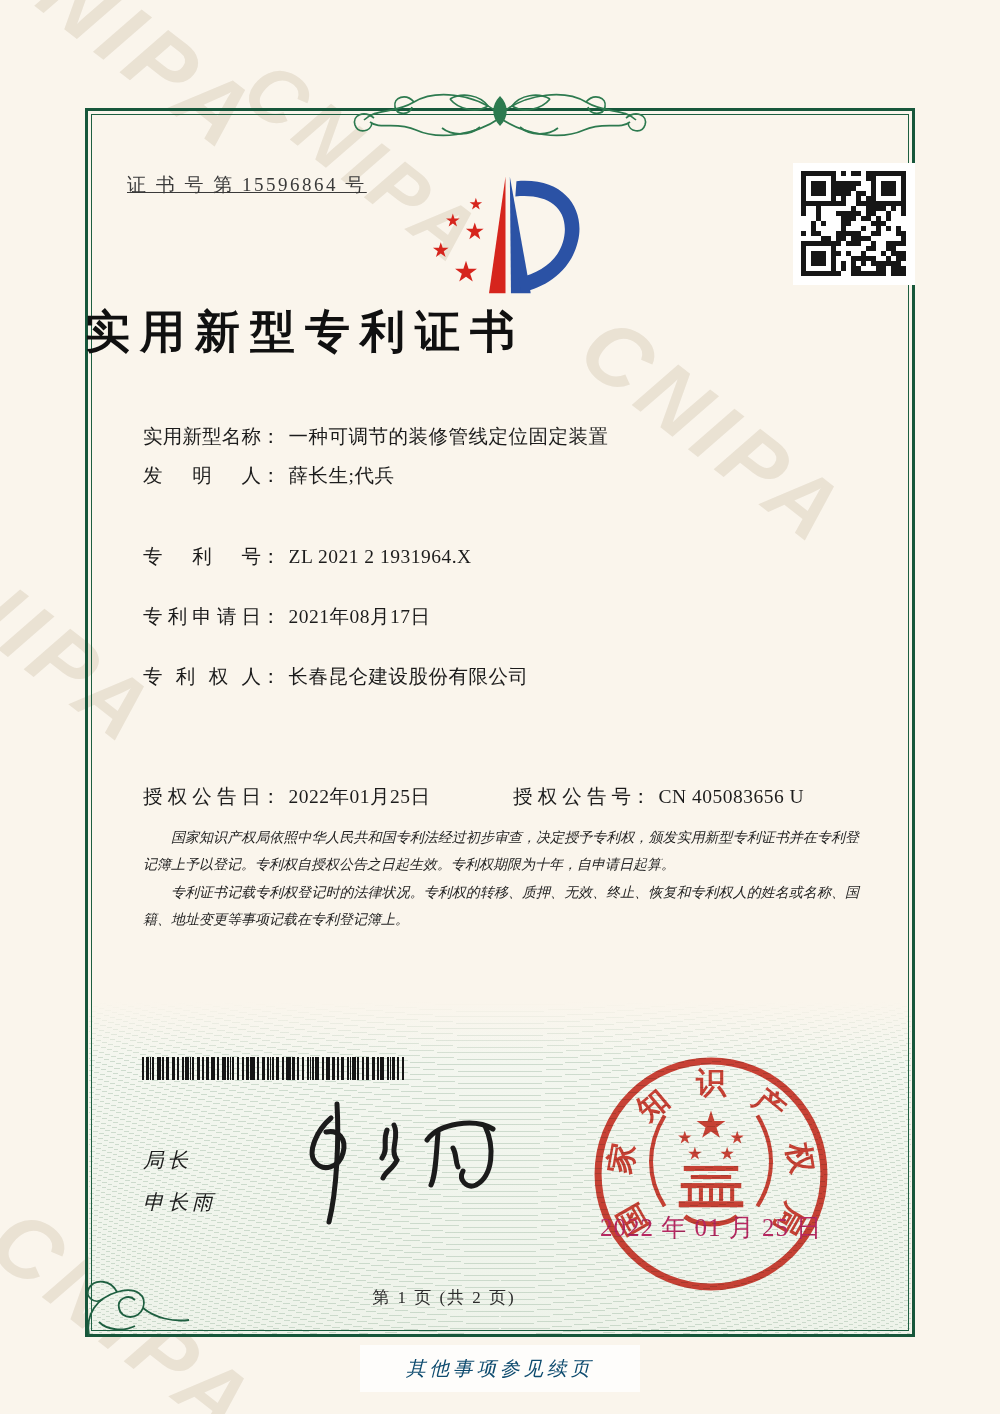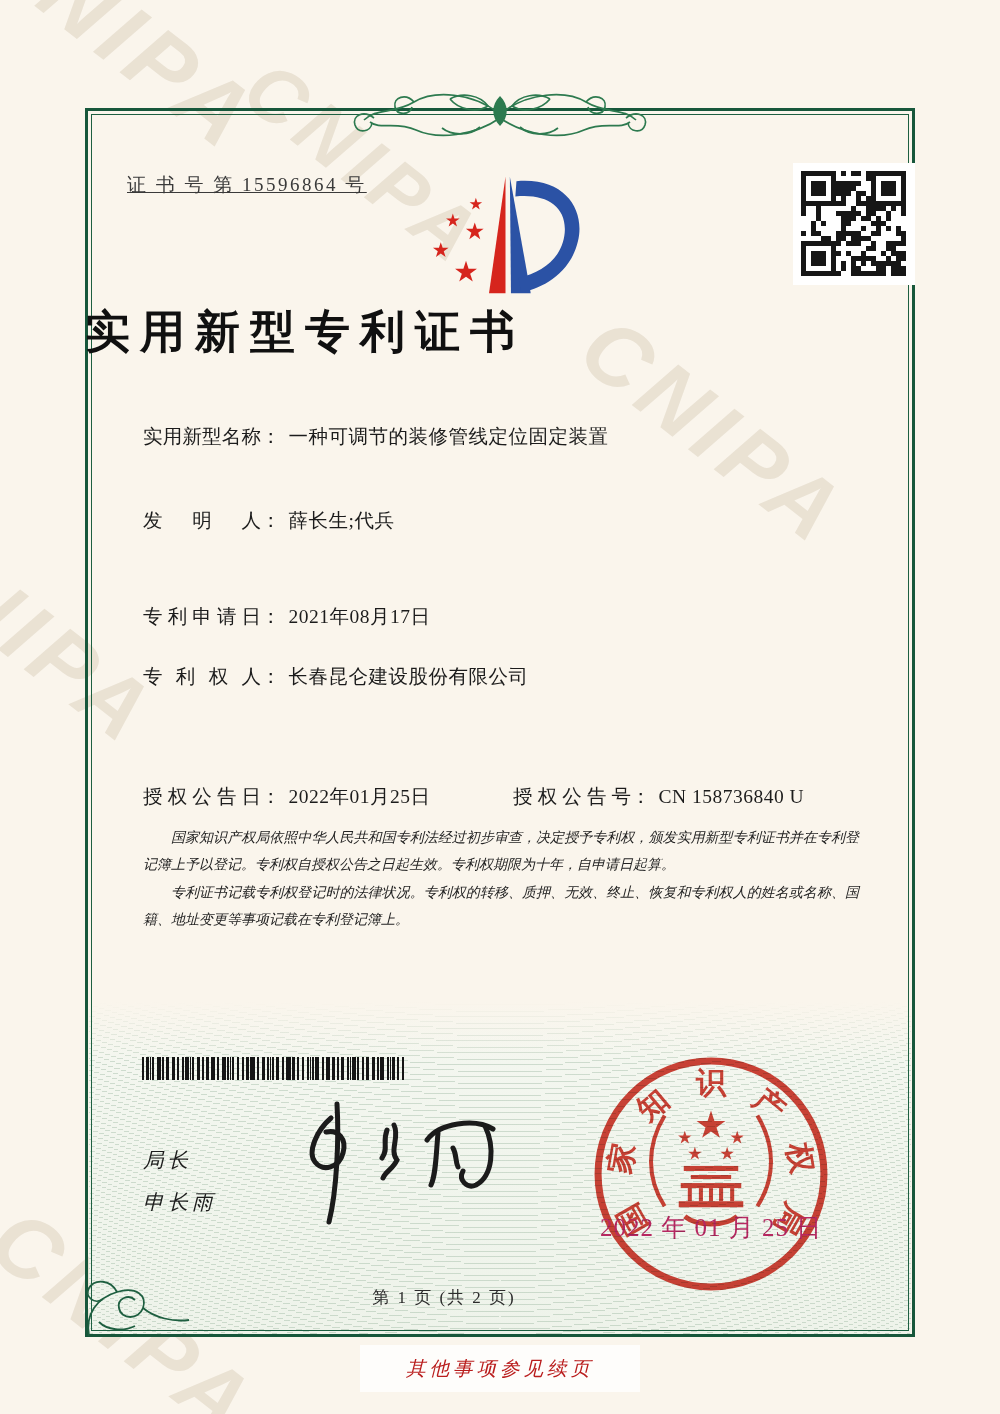--- a/index.html
+++ b/index.html
@@ -79,21 +79,21 @@
   .seal{position:absolute;left:590px;top:1053px;width:242px;height:242px;z-index:4;
         opacity:.93;mix-blend-mode:multiply;}
   .seal-date{position:absolute;left:0;right:0;top:158px;text-align:center;color:#be185d;
              font-size:25px;font-weight:400;letter-spacing:1px;}
 
   
   .page-info{position:absolute;left:85px;top:1286px;width:718px;text-align:center;
              font-size:17px;letter-spacing:2px;color:#2c2c2c;z-index:3;}
   .note-box{position:absolute;left:360px;top:1345px;width:280px;height:47px;background:#fefdfb;
             display:flex;align-items:center;justify-content:center;z-index:3;
-            font-size:19.5px;letter-spacing:4px;font-style:italic;color:#b91c1c;}
+            font-size:19.5px;letter-spacing:4px;font-style:italic;color:#0c4a6e;}
 </style>
 </head>
 <body>
 
 <div class="page">
 
   <div class="wm" style="left:-40px;top:-20px;font-size:92px;">CNIPA</div>
   <div class="wm" style="left:225px;top:118px;font-size:78px;">CNIPA</div>
   <div class="wm" style="left:560px;top:380px;font-size:88px;">CNIPA</div>
   <div class="wm" style="left:-130px;top:580px;font-size:88px;">CNIPA</div>
@@ -597,33 +597,36 @@
       <path d="M89 9 L90 115 L108 115 Z"></path>
       <path d="M95 13 C140 9 158 40 151 68 C144 98 116 112 99 114 L97 101 C120 96 137 82 139 60 C141 36 122 24 94 27 Z"></path>
     </g>
   </svg>
 
   <div class="title">实用新型专利证书</div>
 
   <div class="field" style="top:423px">
     <span class="flabel">实用新型名称</span><span class="colon">：</span><span class="fvalue">一种可调节的装修管线定位固定装置</span>
   </div>
-  <div class="field" style="top:507px">
+  <div class="field" style="top:462px">
     <span class="flabel">发明人</span><span class="colon">：</span><span class="fvalue">薛长生;代兵</span>
+  </div>
+  <div class="field" style="top:543px">
+    <span class="flabel">专利号</span><span class="colon">：</span><span class="fvalue">ZL 2021 2 1931964.X</span>
   </div>
   <div class="field" style="top:603px">
     <span class="flabel">专利申请日</span><span class="colon">：</span><span class="fvalue">2021年08月17日</span>
   </div>
   <div class="field" style="top:663px">
     <span class="flabel">专利权人</span><span class="colon">：</span><span class="fvalue">长春昆仑建设股份有限公司</span>
   </div>
   <div class="field" style="top:783px">
     <span class="flabel">授权公告日</span><span class="colon">：</span><span class="fvalue">2022年01月25日</span>
     <span class="fgroup2">
-      <span class="flabel">授权公告号</span><span class="colon">：</span><span class="fvalue">CN 158736840 U</span>
+      <span class="flabel">授权公告号</span><span class="colon">：</span><span class="fvalue">CN 405083656 U</span>
     </span>
   </div>
 
   <div class="body-text">
     <p>国家知识产权局依照中华人民共和国专利法经过初步审查，决定授予专利权，颁发实用新型专利证书并在专利登记簿上予以登记。专利权自授权公告之日起生效。专利权期限为十年，自申请日起算。</p>
     <p>专利证书记载专利权登记时的法律状况。专利权的转移、质押、无效、终止、恢复和专利权人的姓名或名称、国籍、地址变更等事项记载在专利登记簿上。</p>
   </div>
 
   <div class="barcode"></div>
 

